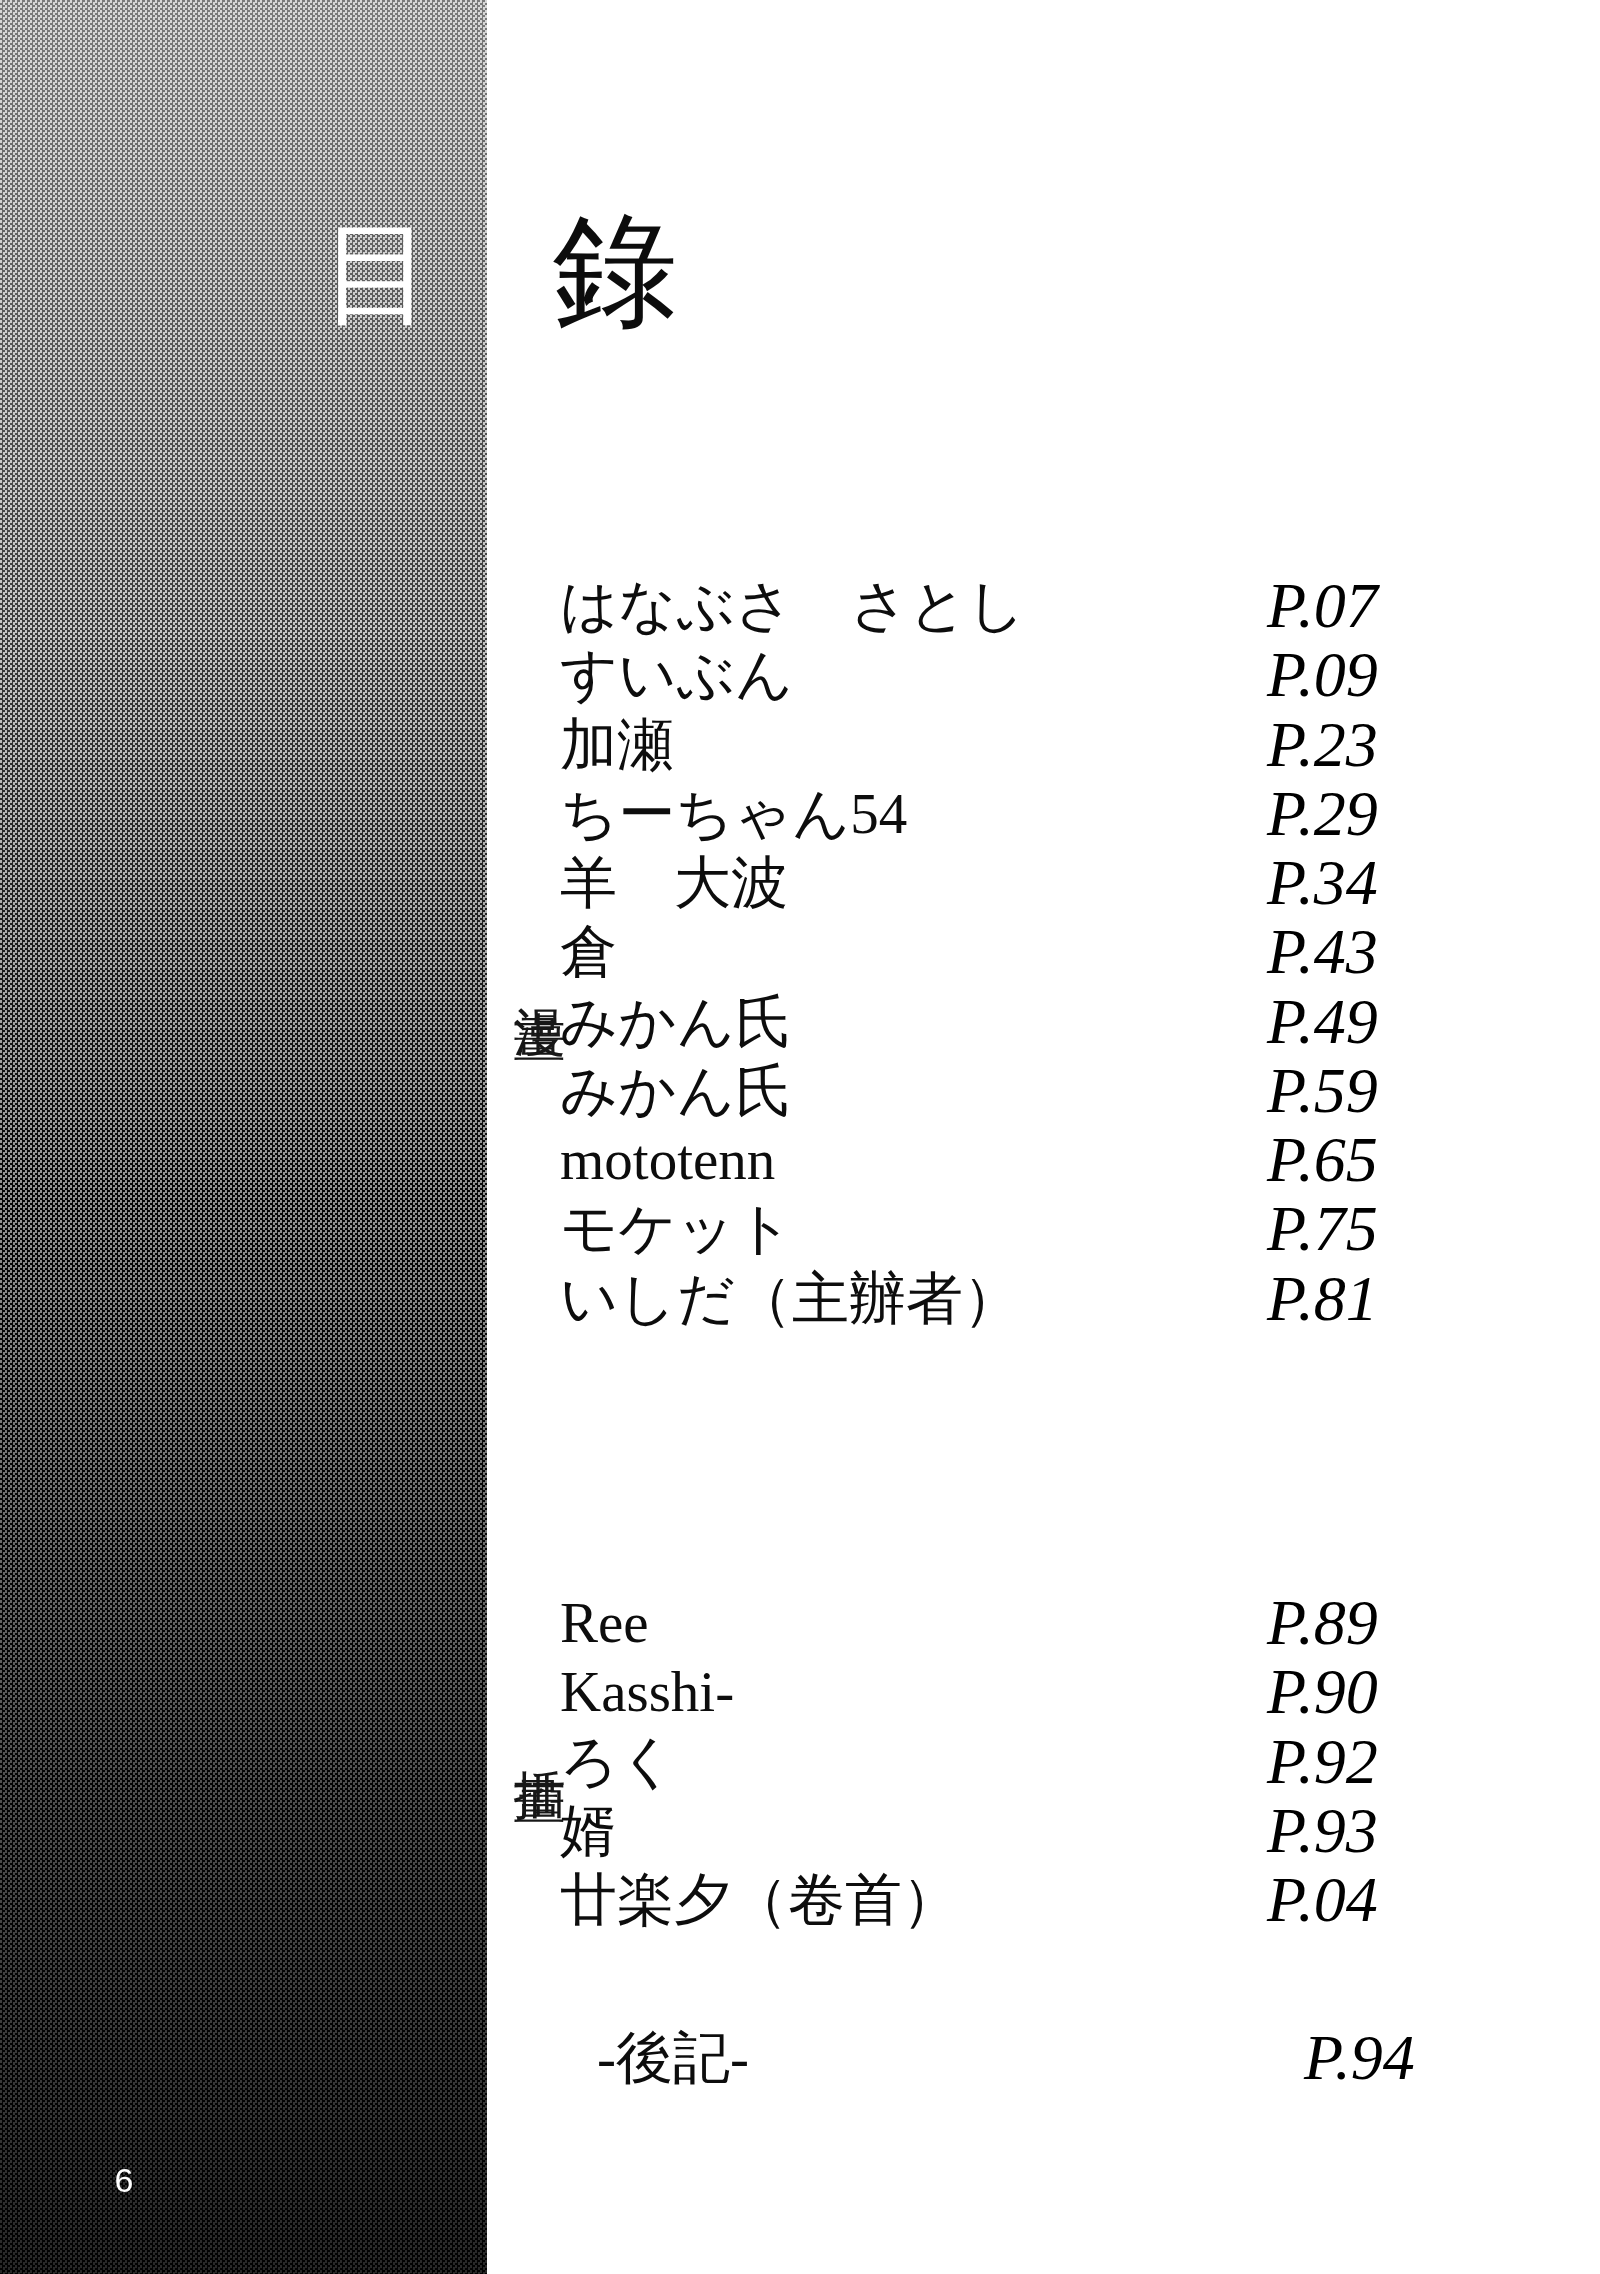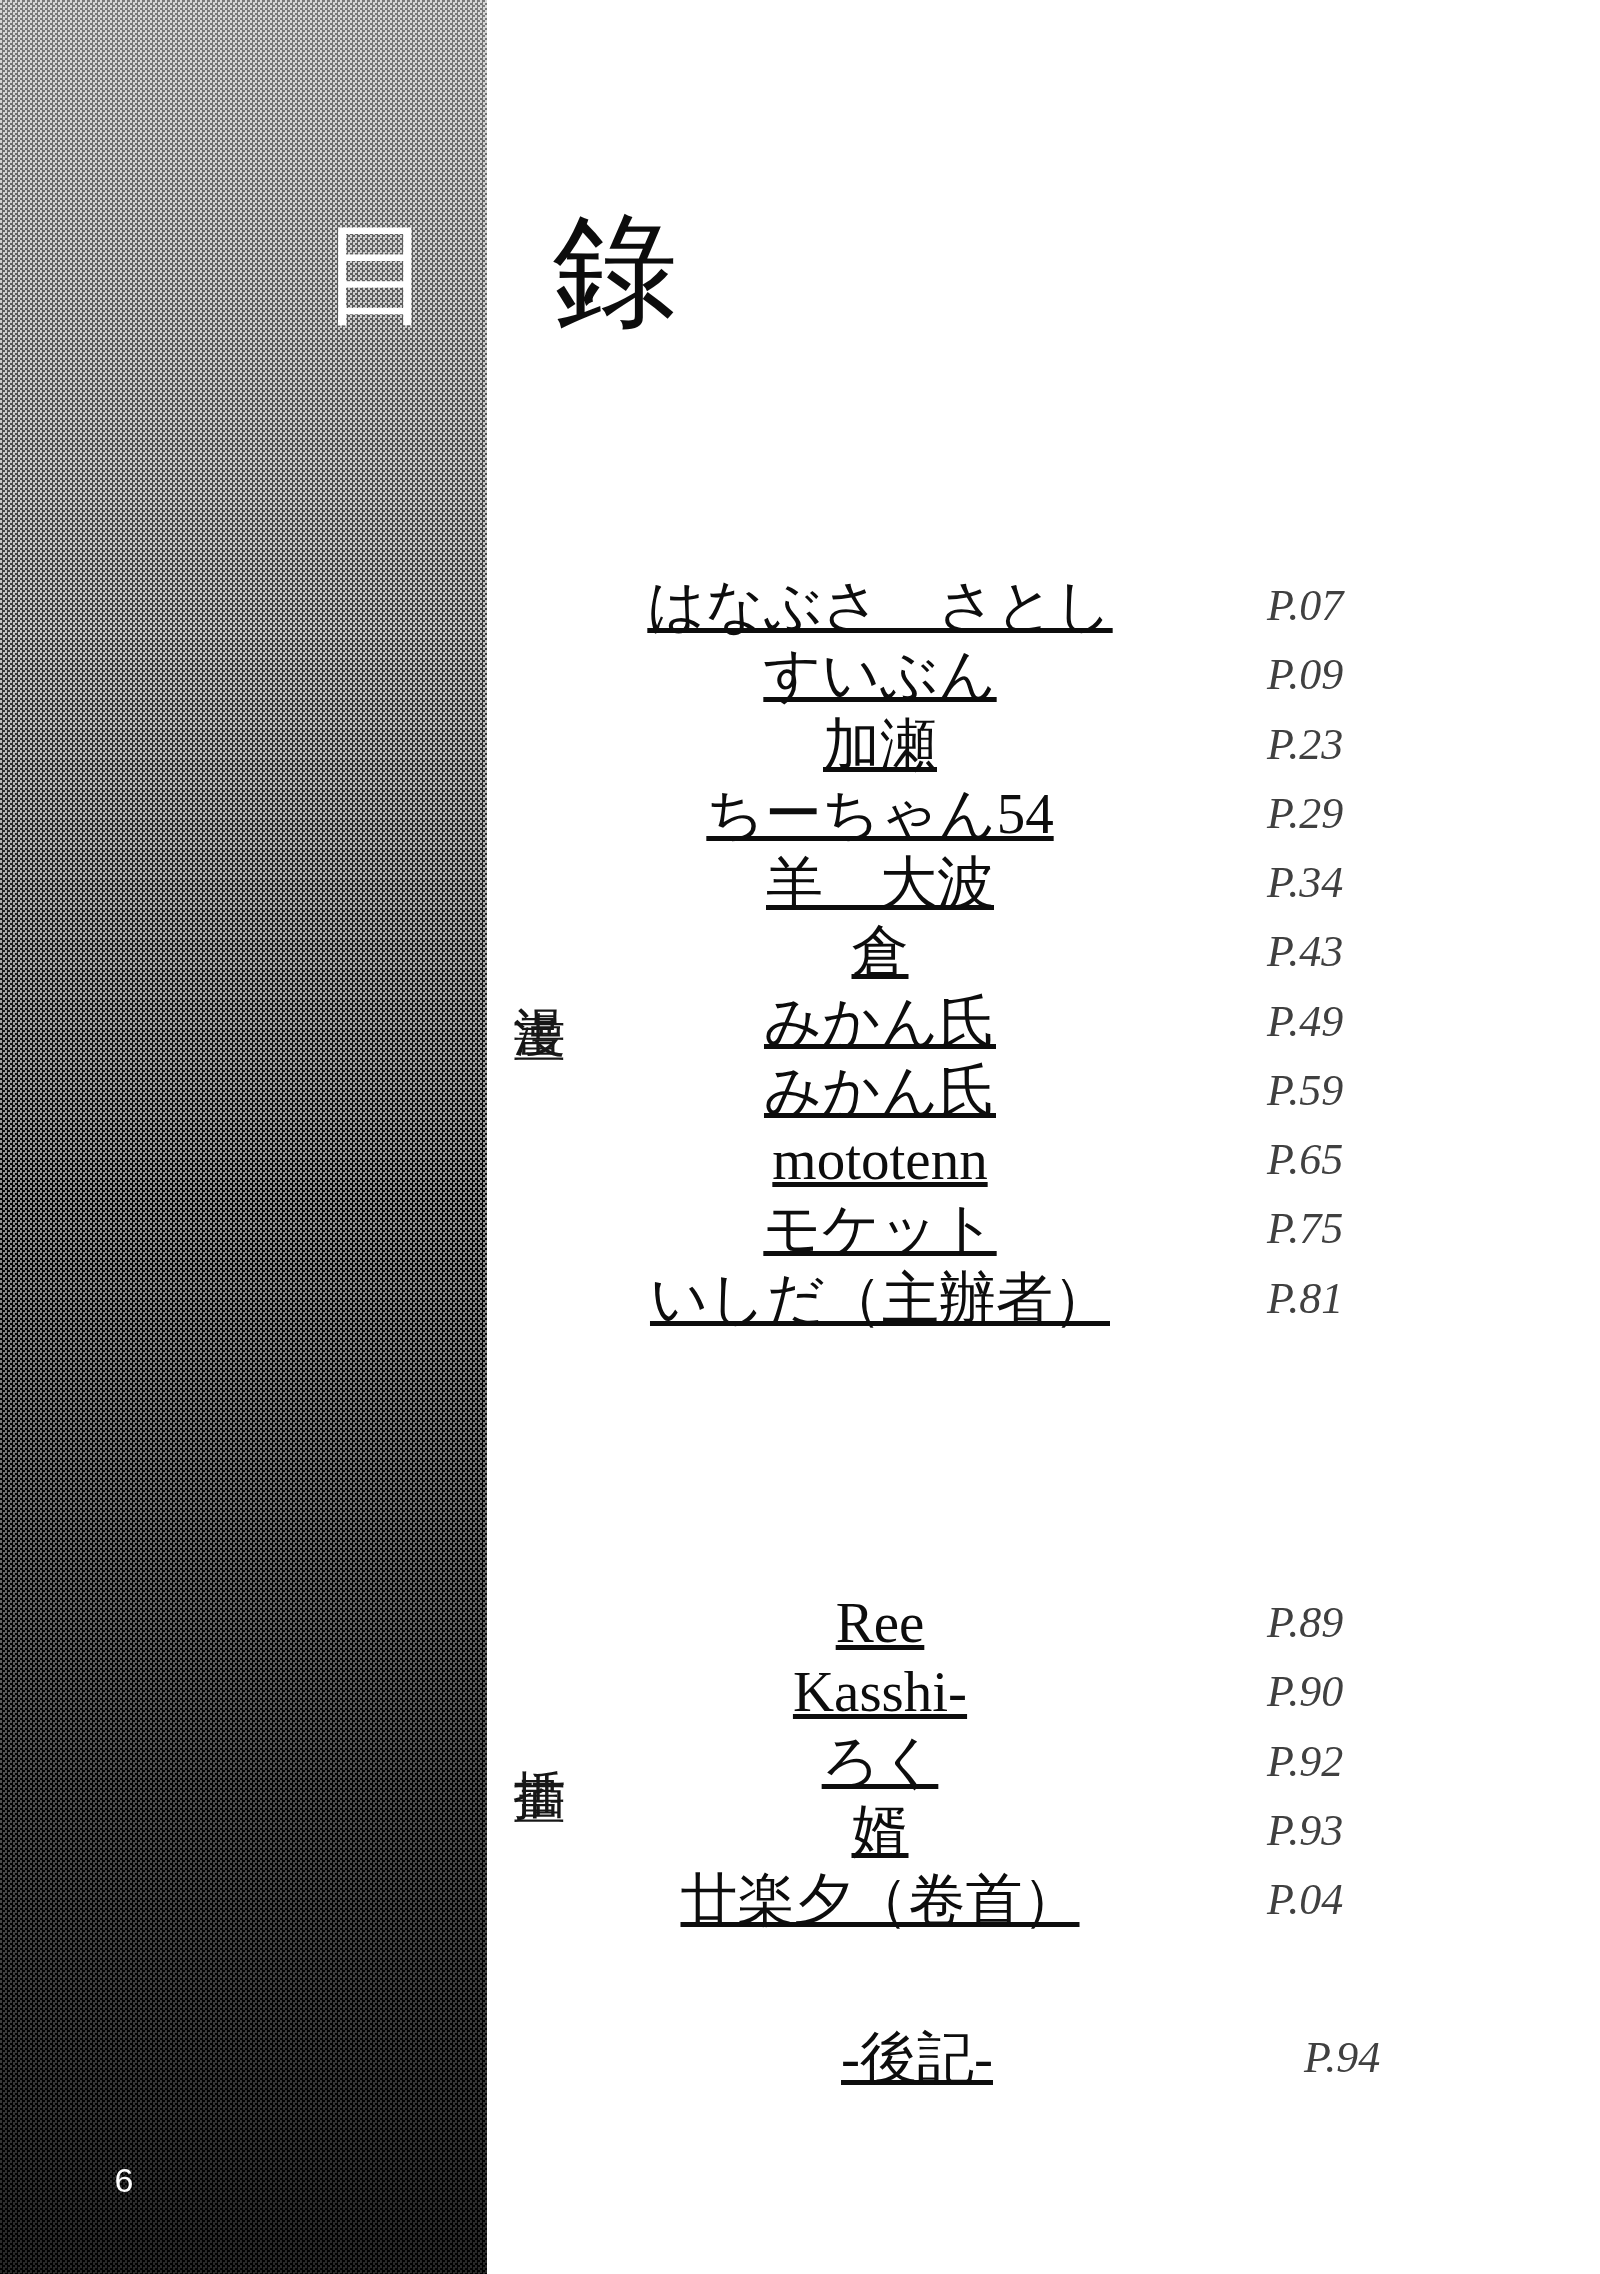--- a/index.html
+++ b/index.html
@@ -41,25 +41,25 @@
   .v-label.manga{top:966px;}
   .v-label.illust{top:1728px;}
   .toc{
     position:absolute;left:0;width:1600px;
   }
   .toc-row{
     position:relative;height:69.25px;line-height:69.25px;
   }
   .toc-name{
     position:absolute;left:560px;width:640px;top:0;
-    text-align:center;font-size:57px;white-space:nowrap;color:#0d0d0d;text-decoration:underline;
+    font-size:57px;white-space:nowrap;color:#0d0d0d;
   }
   .toc-page{
     position:absolute;left:1267px;top:0;
-    font-size:44px;font-style:italic;white-space:nowrap;color:#404040;
+    font-size:64px;font-style:italic;white-space:nowrap;color:#000000;
   }
   .sec-manga{top:571px;}
   .sec-illust{top:1588px;}
   .sec-afterword{top:2023px;padding-left:37px;}
   .folio{
     position:absolute;left:104px;top:2158px;width:40px;
     font-family:"Liberation Sans","DejaVu Sans",sans-serif;
     font-size:34px;line-height:44px;color:#ffffff;text-align:center;
   }
 </style>

